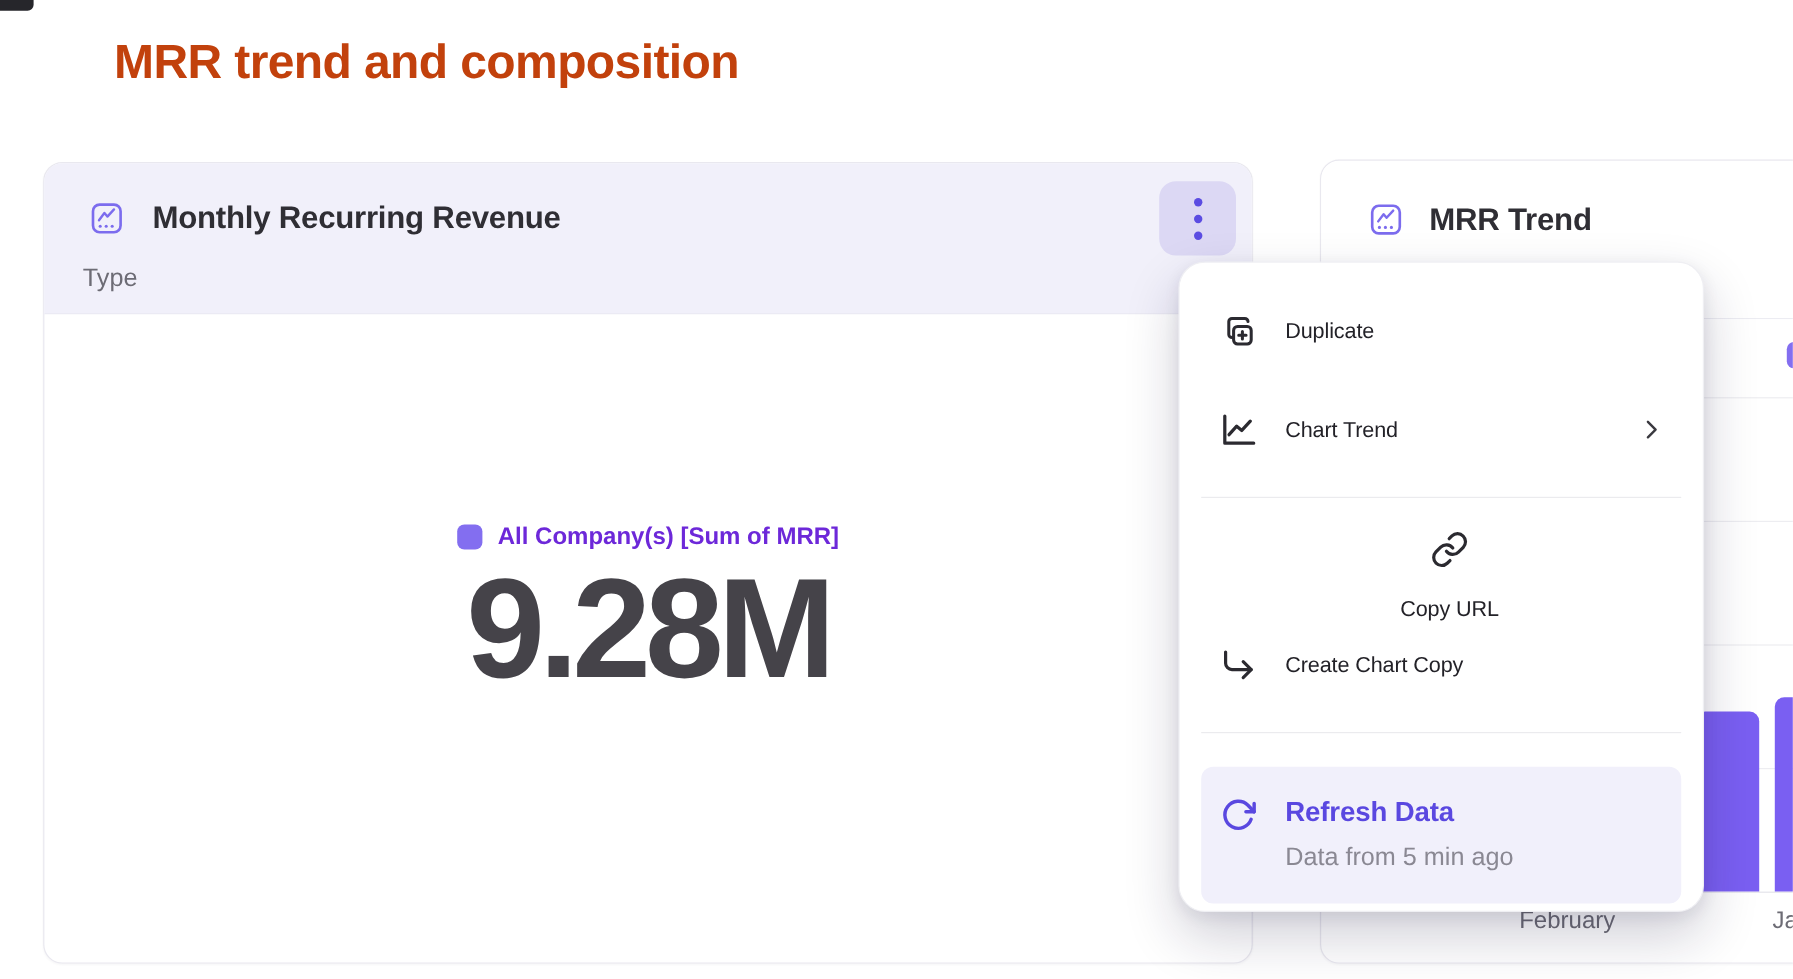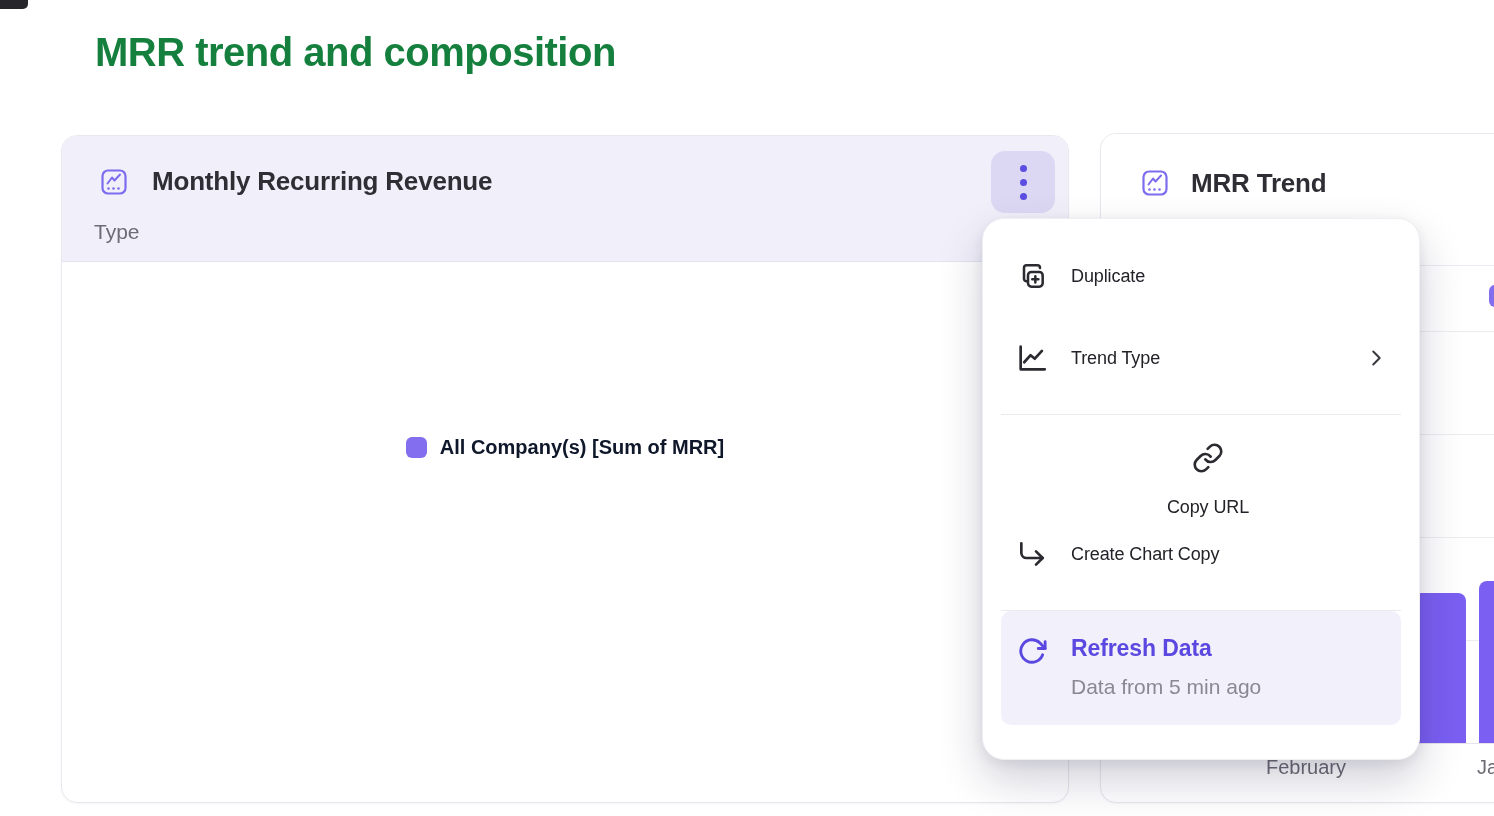--- a/index.html
+++ b/index.html
@@ -12,29 +12,29 @@
   }
 
   
   .corner-fragment {
     position: absolute; left: 0; top: 0; width: 28px; height: 9px;
     background: #26262b; border-radius: 0 0 5px 0;
   }
 
   .page-title {
     position: absolute; left: 95px; top: 30px;
-    font-size: 40px; font-weight: 700; letter-spacing: -0.5px; color: #15803d;
+    font-size: 40px; font-weight: 700; letter-spacing: -0.5px; color: #c2410c;
   }
 
   .card {
     position: absolute; background: #fff;
     border: 1px solid #e9e8ef; border-radius: 16px;
     box-shadow: 0 1px 2px rgba(20,20,40,0.04);
   }
-  .card-left { left: 61px; top: 135px; width: 1008px; height: 668px; }
+  .card-left { left: 36px; top: 135px; width: 1008px; height: 668px; }
   .card-right { left: 1100px; top: 133px; width: 520px; height: 670px; overflow: hidden; }
 
   .card-left-header {
     position: relative; height: 126px; background: #f1f0fa;
     border-bottom: 1px solid #e4e3ef; border-radius: 15px 15px 0 0;
   }
   .chart-card-icon { position: absolute; left: 38px; top: 32px; width: 28px; height: 28px; }
   .card-title {
     position: absolute; left: 90px; top: 30px;
     font-size: 26px; font-weight: 700; color: #2f2e34; letter-spacing: -0.2px;
@@ -50,21 +50,21 @@
   }
   .kebab-dots { display: flex; flex-direction: column; gap: 7px; }
   .kebab-dots span { width: 7px; height: 7px; border-radius: 50%; background: #5b4ce2; }
 
   .metric-block {
     position: absolute; left: 0; top: 300px; width: 100%;
     display: flex; flex-direction: column; align-items: center;
   }
   .legend-row { display: flex; align-items: center; gap: 13px; }
   .legend-swatch { width: 21px; height: 21px; border-radius: 6px; background: #836ef0; }
-  .legend-label { font-size: 20px; font-weight: 600; color: #0f172a; }
+  .legend-label { font-size: 20px; font-weight: 600; color: #6d28d9; }
   .metric-value {
     margin-top: 6px; font-size: 118px; font-weight: 700;
     letter-spacing: -5px; color: #454349; line-height: 1.0;
   }
 
   
   .card-right-header {
     position: relative; height: 132px; background: #fff;
     border-bottom: 1px solid #ececf2; border-radius: 15px 15px 0 0;
   }
@@ -98,21 +98,21 @@
     height: 62px; padding-left: 14px; border-radius: 10px; cursor: pointer;
   }
   .menu-row + .menu-row { margin-top: 20px; }
   .menu-icon { width: 34px; height: 34px; flex: none; display: flex; align-items: center; justify-content: center; }
   .menu-label { font-size: 18px; font-weight: 500; color: #232228; letter-spacing: -0.1px; }
   .menu-chevron { margin-left: auto; margin-right: 14px; width: 22px; height: 22px; flex: none; }
   .menu-divider { height: 1px; background: #ebebee; margin-top: 25px; }
   .menu-divider + .menu-row { margin-top: 26px; flex-direction: column; }
 
   .refresh-item {
-    margin-top: 0; background: #f1f0fb; border-radius: 10px;
+    margin-top: 28px; background: #f1f0fb; border-radius: 10px;
     height: 114px; padding: 24px 16px 0 16px;
     display: flex; align-items: flex-start; gap: 24px; cursor: pointer;
   }
   .refresh-icon-wrap { width: 30px; height: 30px; flex: none; margin-top: 1px; }
   .refresh-texts { display: flex; flex-direction: column; gap: 13px; }
   .refresh-label { font-size: 23px; font-weight: 700; color: #5a48e0; letter-spacing: -0.1px; }
   .refresh-sub { font-size: 21px; color: #8a8893; }
 
   svg { display: block; }
 </style>
@@ -143,20 +143,21 @@
           <span></span>
       </span>
     </button>
   </div>
 
   <div class="metric-block">
     <div class="legend-row">
       <span class="legend-swatch"></span>
       <span class="legend-label">All Company(s) [Sum of MRR]</span>
     </div>
+    <div class="metric-value">9.28M</div>
   </div>
 </div>
 
 <div class="card card-right">
   <div class="card-right-header">
     <span class="chart-card-icon">
       <svg width="28" height="28" viewBox="0 0 28 28" fill="none">
         <rect x="2.5" y="2.5" width="23" height="23" rx="5.5" stroke="#7c6cee" stroke-width="2.2"></rect>
         <path d="M7.5 15.5 L12 9.5 L14.5 12.5 L20 6.5" stroke="#7c6cee" stroke-width="2" stroke-linecap="round" stroke-linejoin="round"></path>
         <circle cx="8.5" cy="20.5" r="1.3" fill="#7c6cee"></circle>
@@ -196,21 +197,21 @@
     <span class="menu-label">Duplicate</span>
   </div>
 
   <div class="menu-row">
     <span class="menu-icon">
       <svg width="34" height="34" viewBox="0 0 24 24" fill="none" stroke="#2b2a30" stroke-width="1.9" stroke-linecap="round" stroke-linejoin="round">
         <path d="M4 4v16h17"></path>
         <path d="m6.5 15 4.5-5 3 2.5 5-5.5"></path>
       </svg>
     </span>
-    <span class="menu-label">Trend Type</span>
+    <span class="menu-label">Chart Trend</span>
     <span class="menu-chevron">
       <svg width="22" height="22" viewBox="0 0 24 24" fill="none" stroke="#3a393f" stroke-width="2.2" stroke-linecap="round" stroke-linejoin="round">
         <polyline points="9 5 16 12 9 19"></polyline>
       </svg>
     </span>
   </div>
 
   <div class="menu-divider"></div>
 
   <div class="menu-row">

